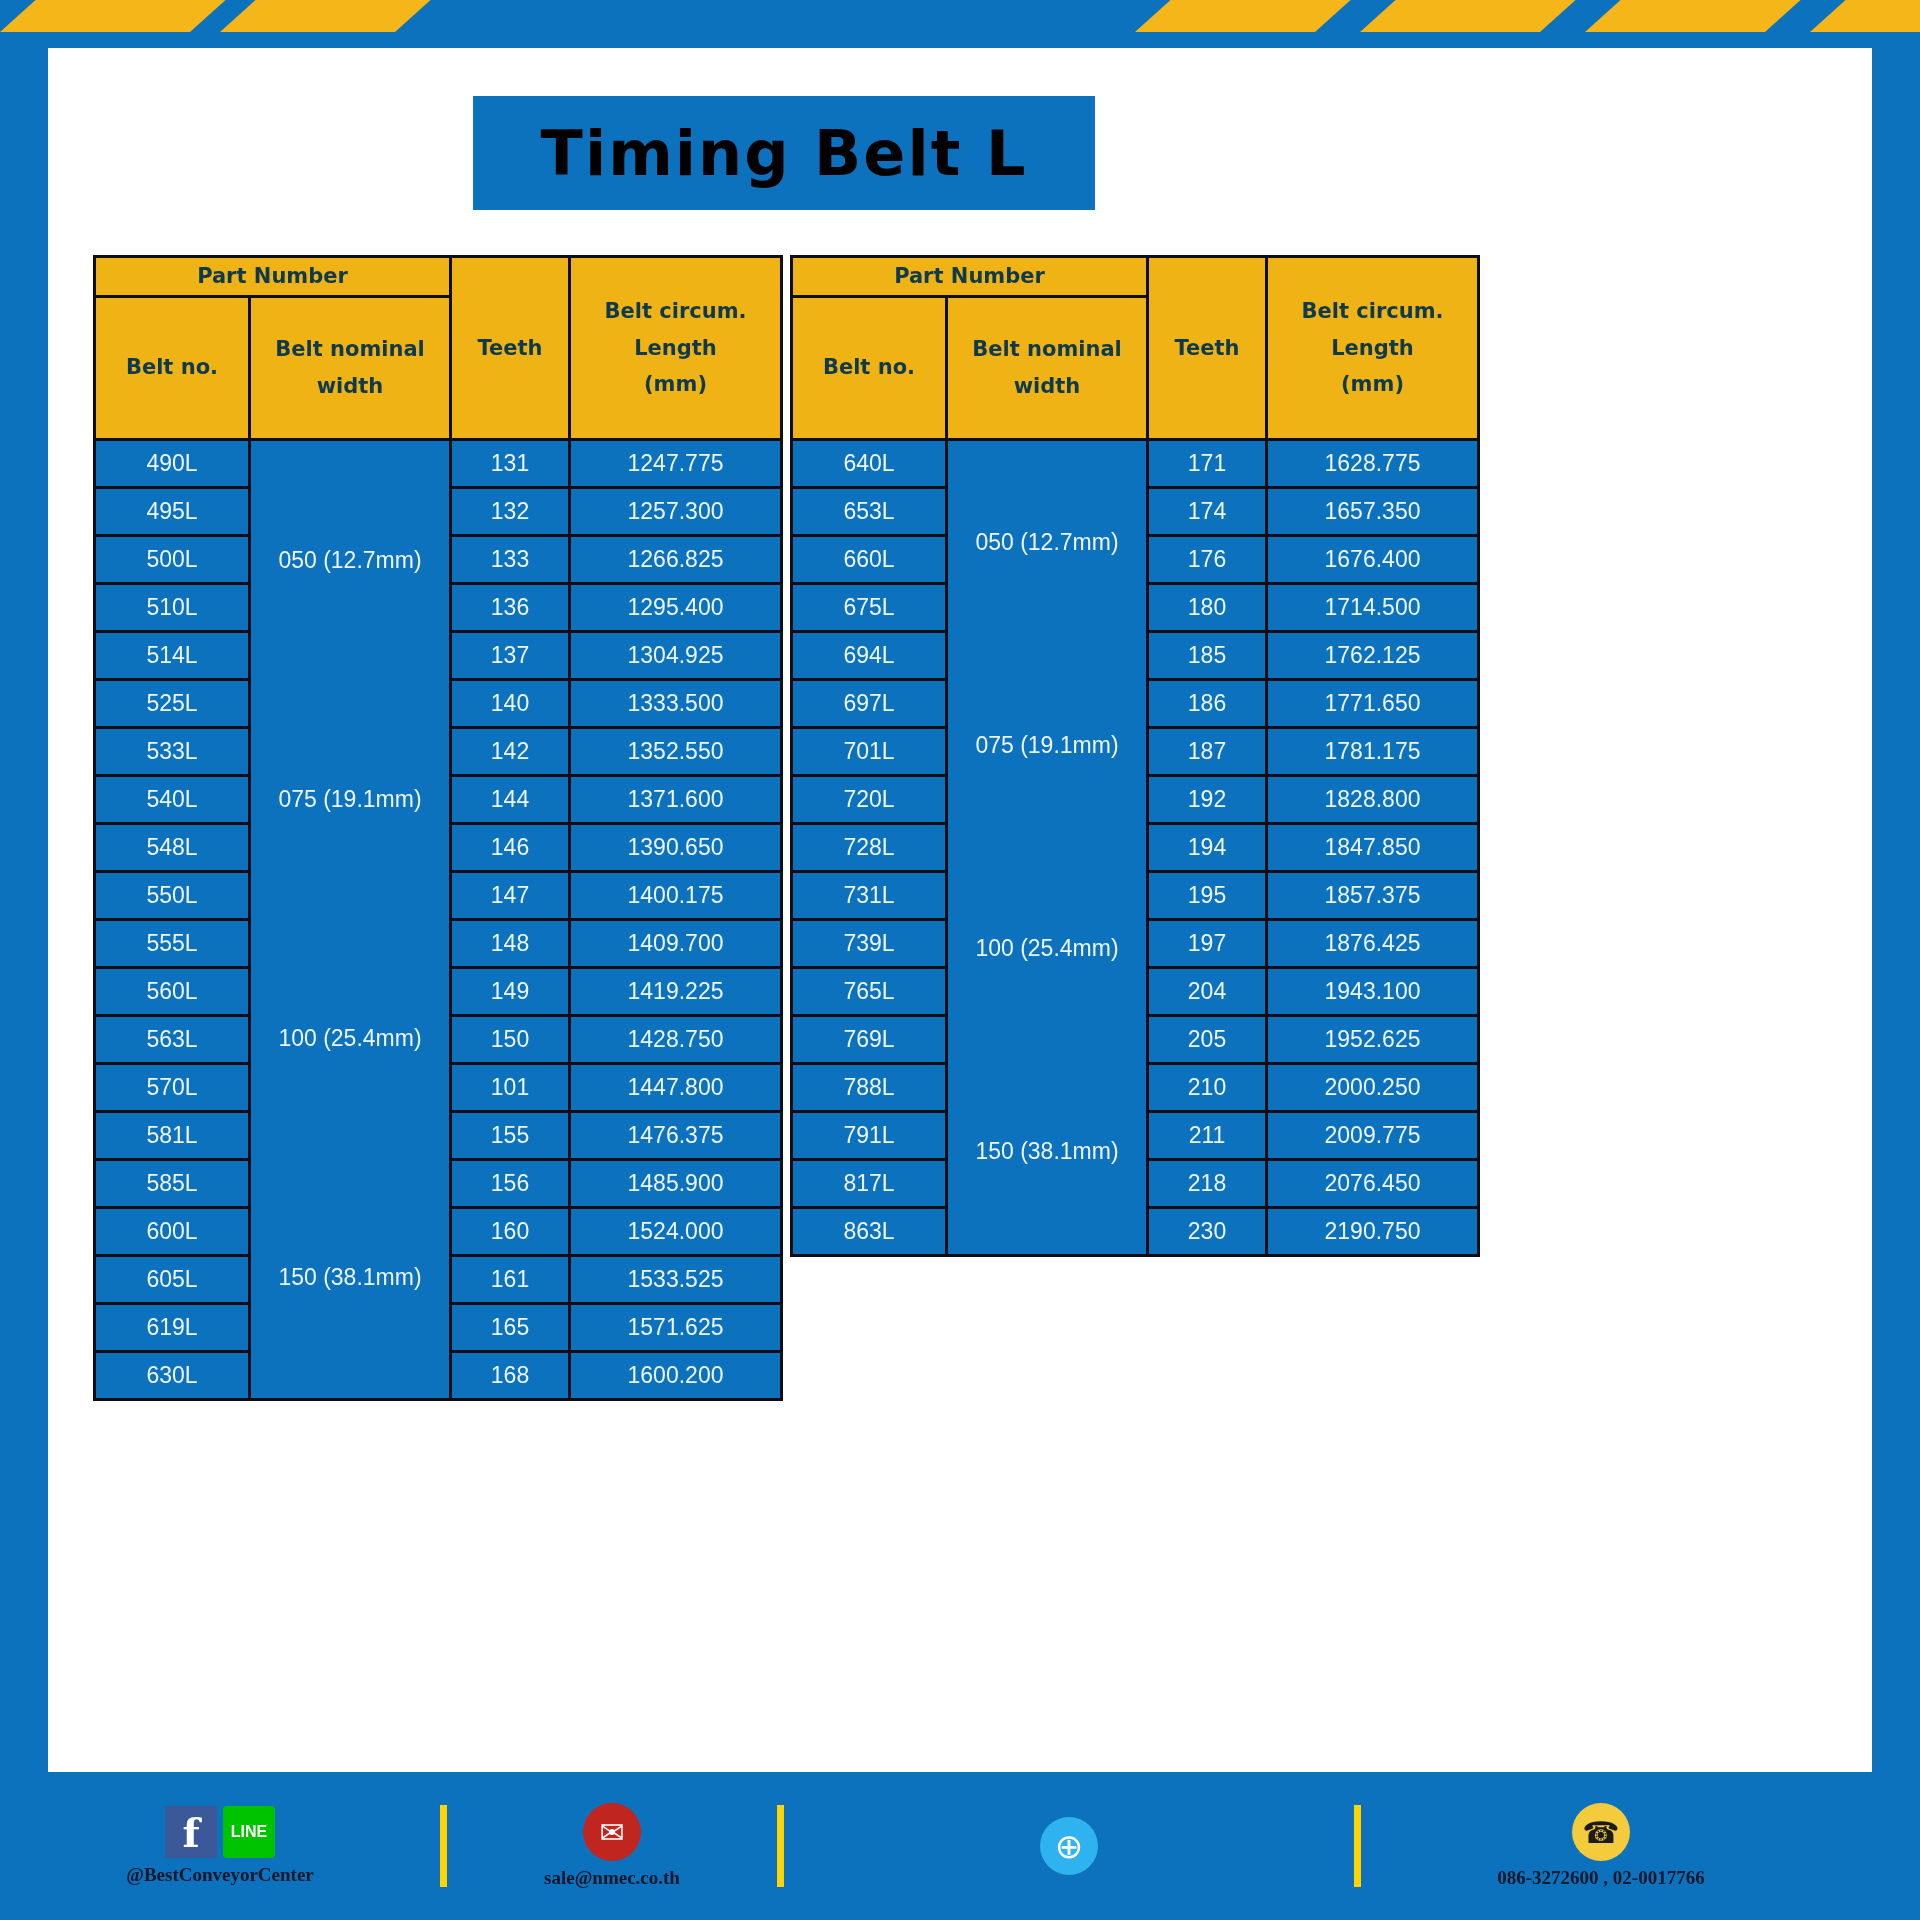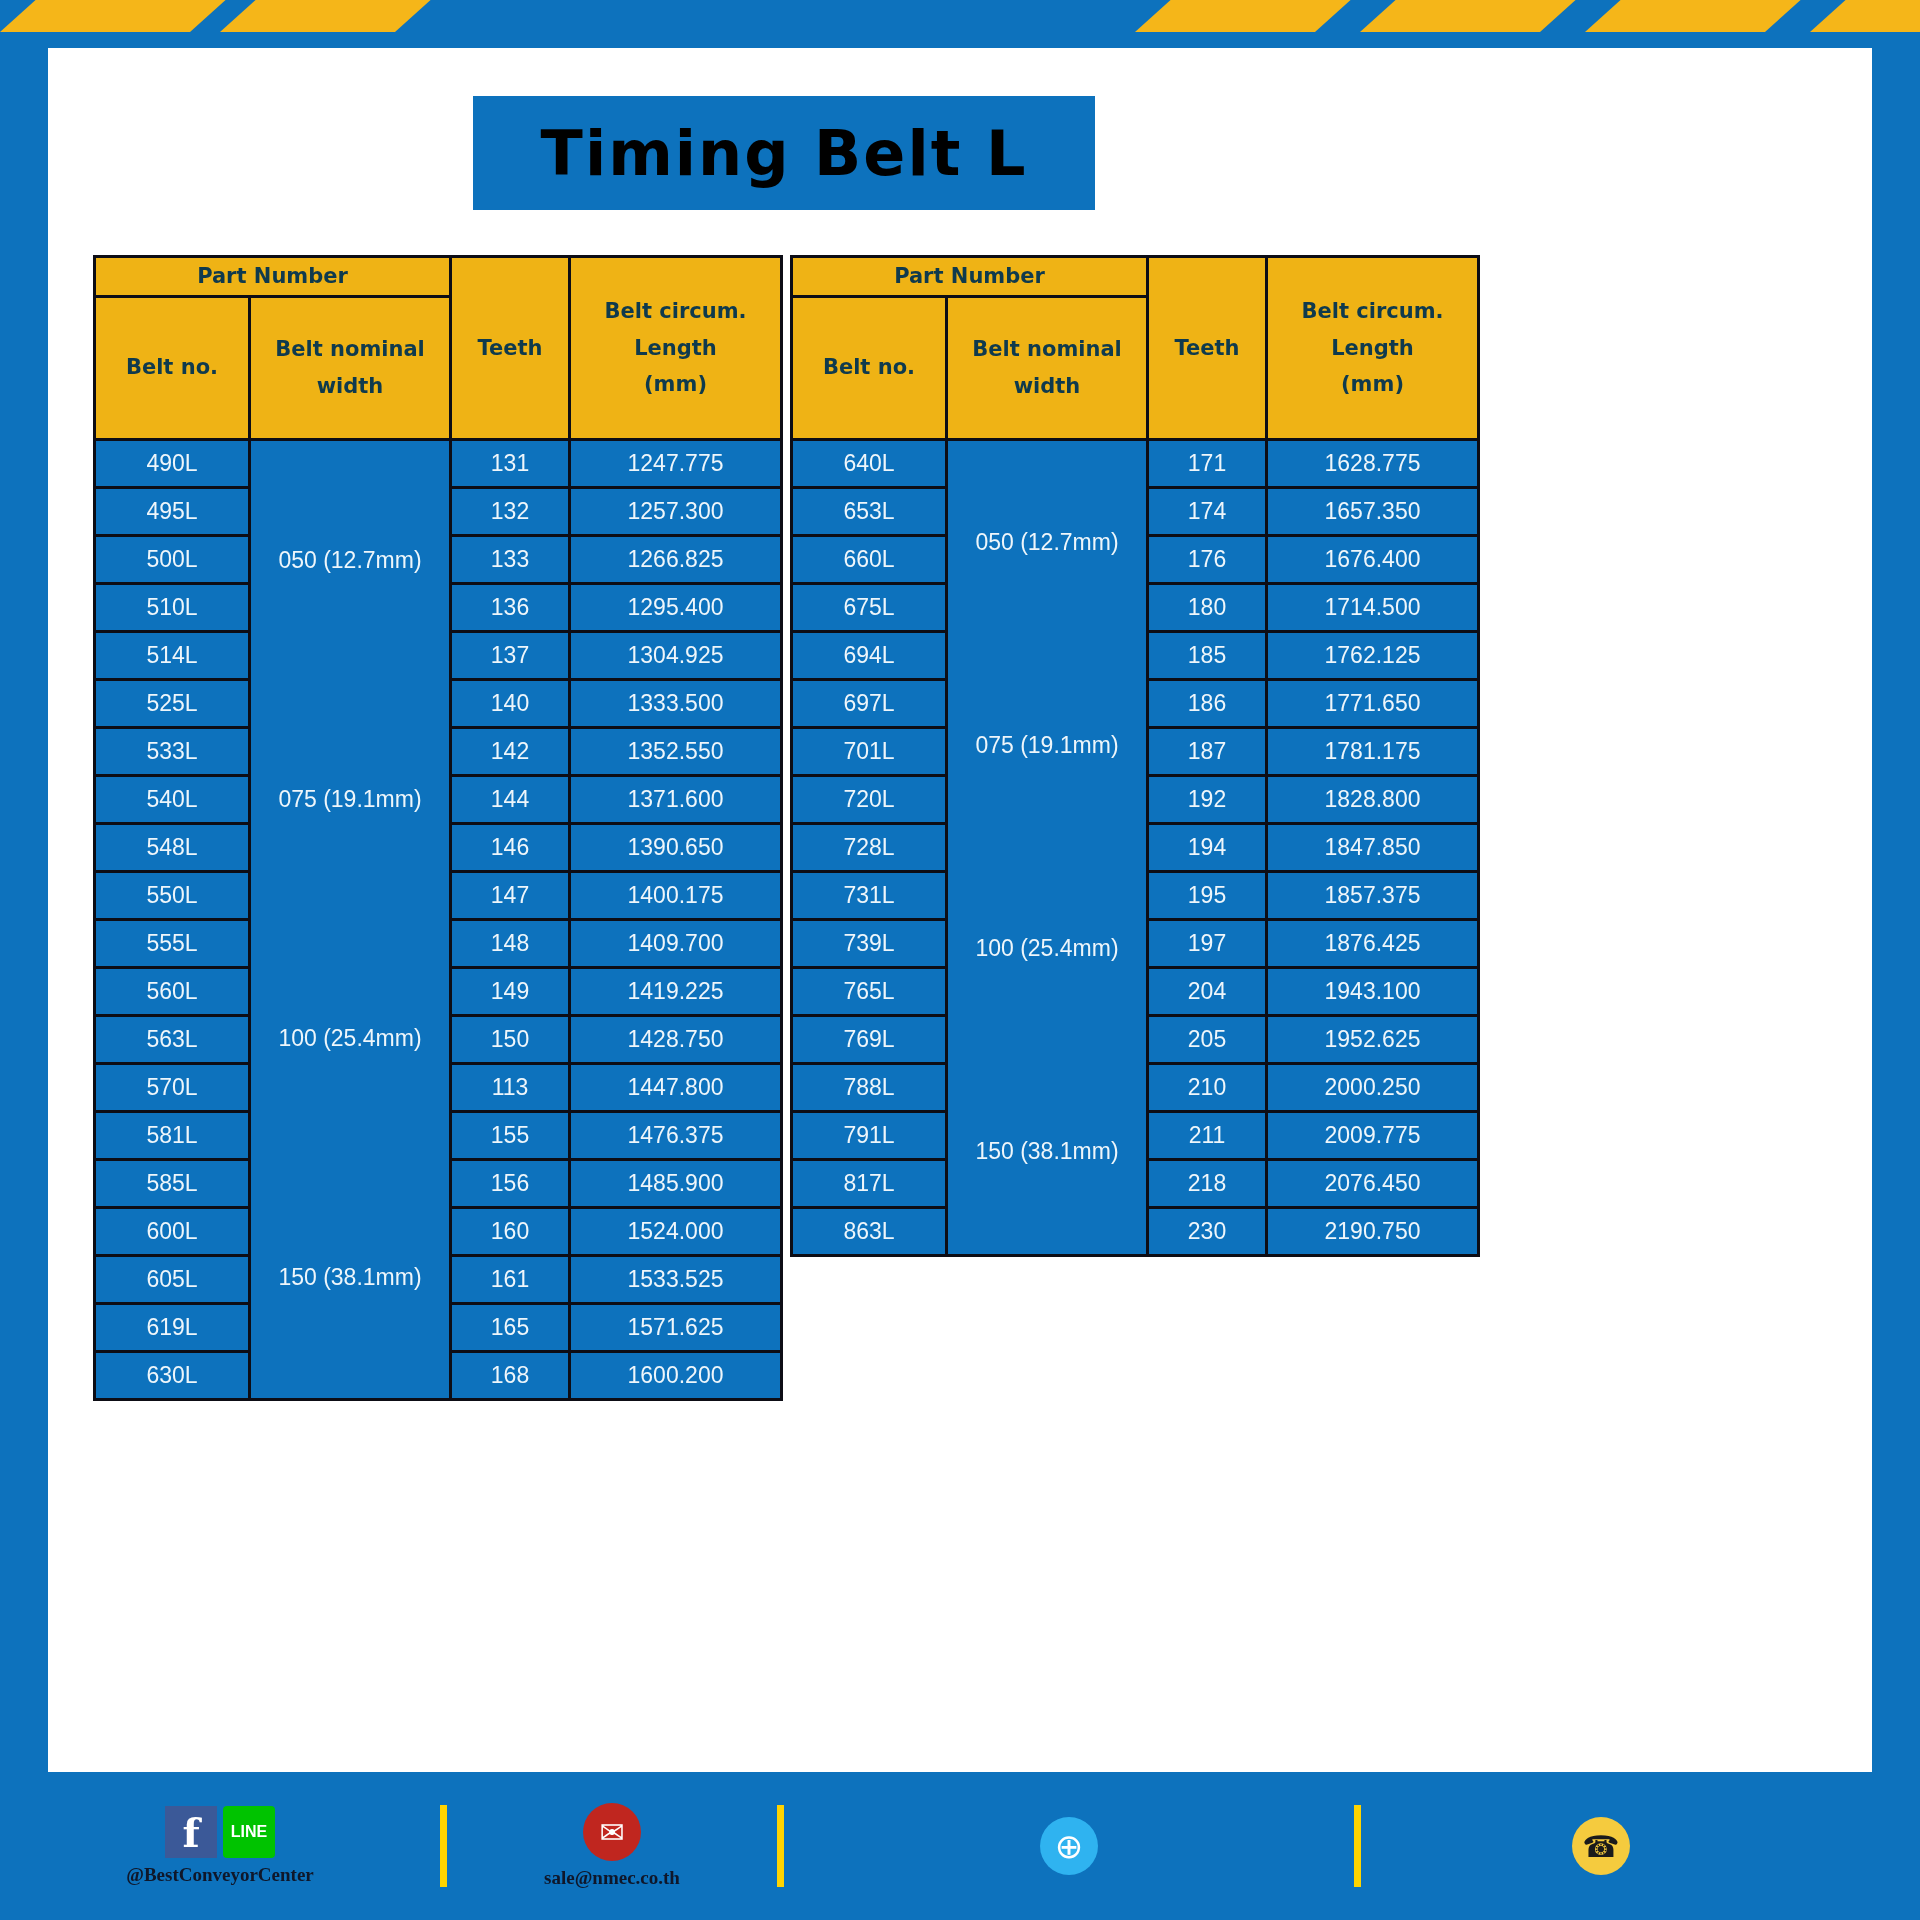--- a/index.html
+++ b/index.html
@@ -232,21 +232,21 @@
           <td class="col-teeth">149</td>
           <td class="col-len len">1419.225</td>
         </tr>
         <tr>
           <td class="col-beltno">563L</td>
           <td class="col-teeth">150</td>
           <td class="col-len len">1428.750</td>
         </tr>
         <tr>
           <td class="col-beltno">570L</td>
-          <td class="col-teeth">113</td>
+          <td class="col-teeth">101</td>
           <td class="col-len len">1447.800</td>
         </tr>
         <tr>
           <td class="col-beltno">581L</td>
           <td class="col-teeth">155</td>
           <td class="col-len len">1476.375</td>
         </tr>
         <tr>
           <td class="col-beltno">585L</td>
           <td class="col-teeth">156</td>
@@ -414,15 +414,16 @@
   <div class="divider"></div>
 
   <div class="foot-item" style="width:570px;">
     <div class="circ globe">⊕</div>
   </div>
 
   <div class="divider"></div>
 
   <div class="foot-item" style="width:480px;">
     <div class="circ phone">☎</div>
+    <div class="foot-label">086-3272600 , 02-0017766</div>
   </div>
 
 </div>
 
 </body></html>

